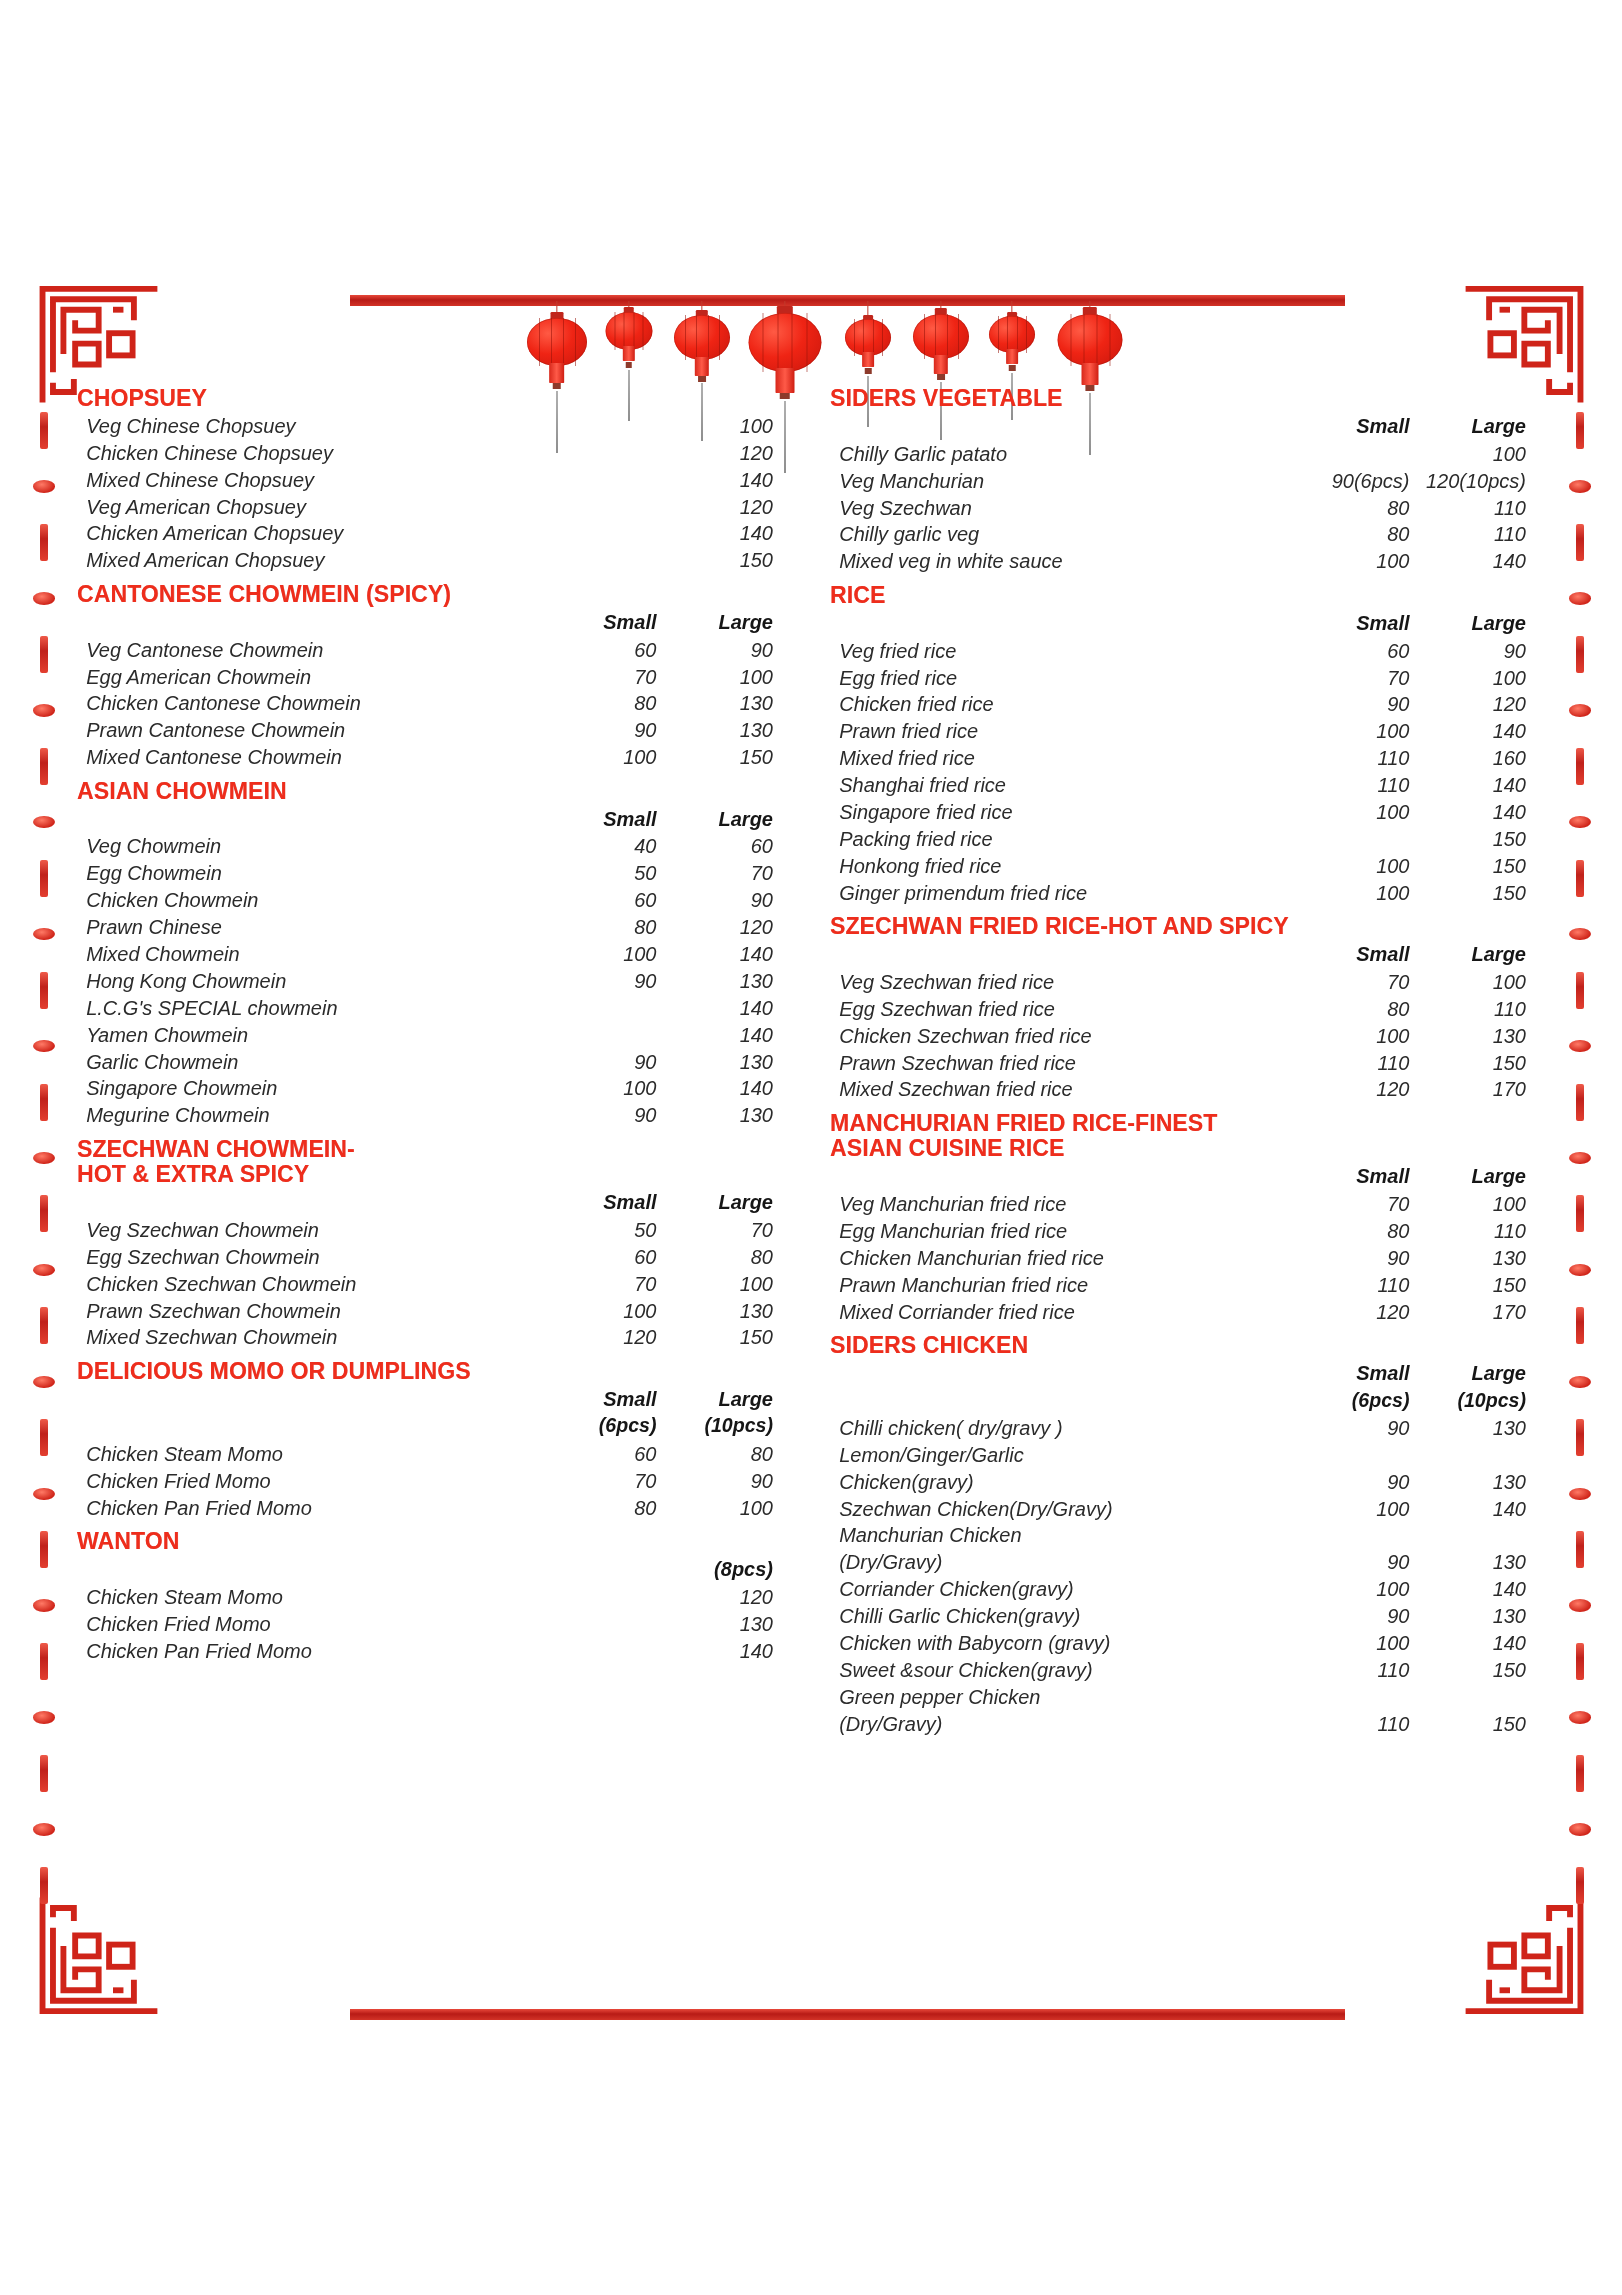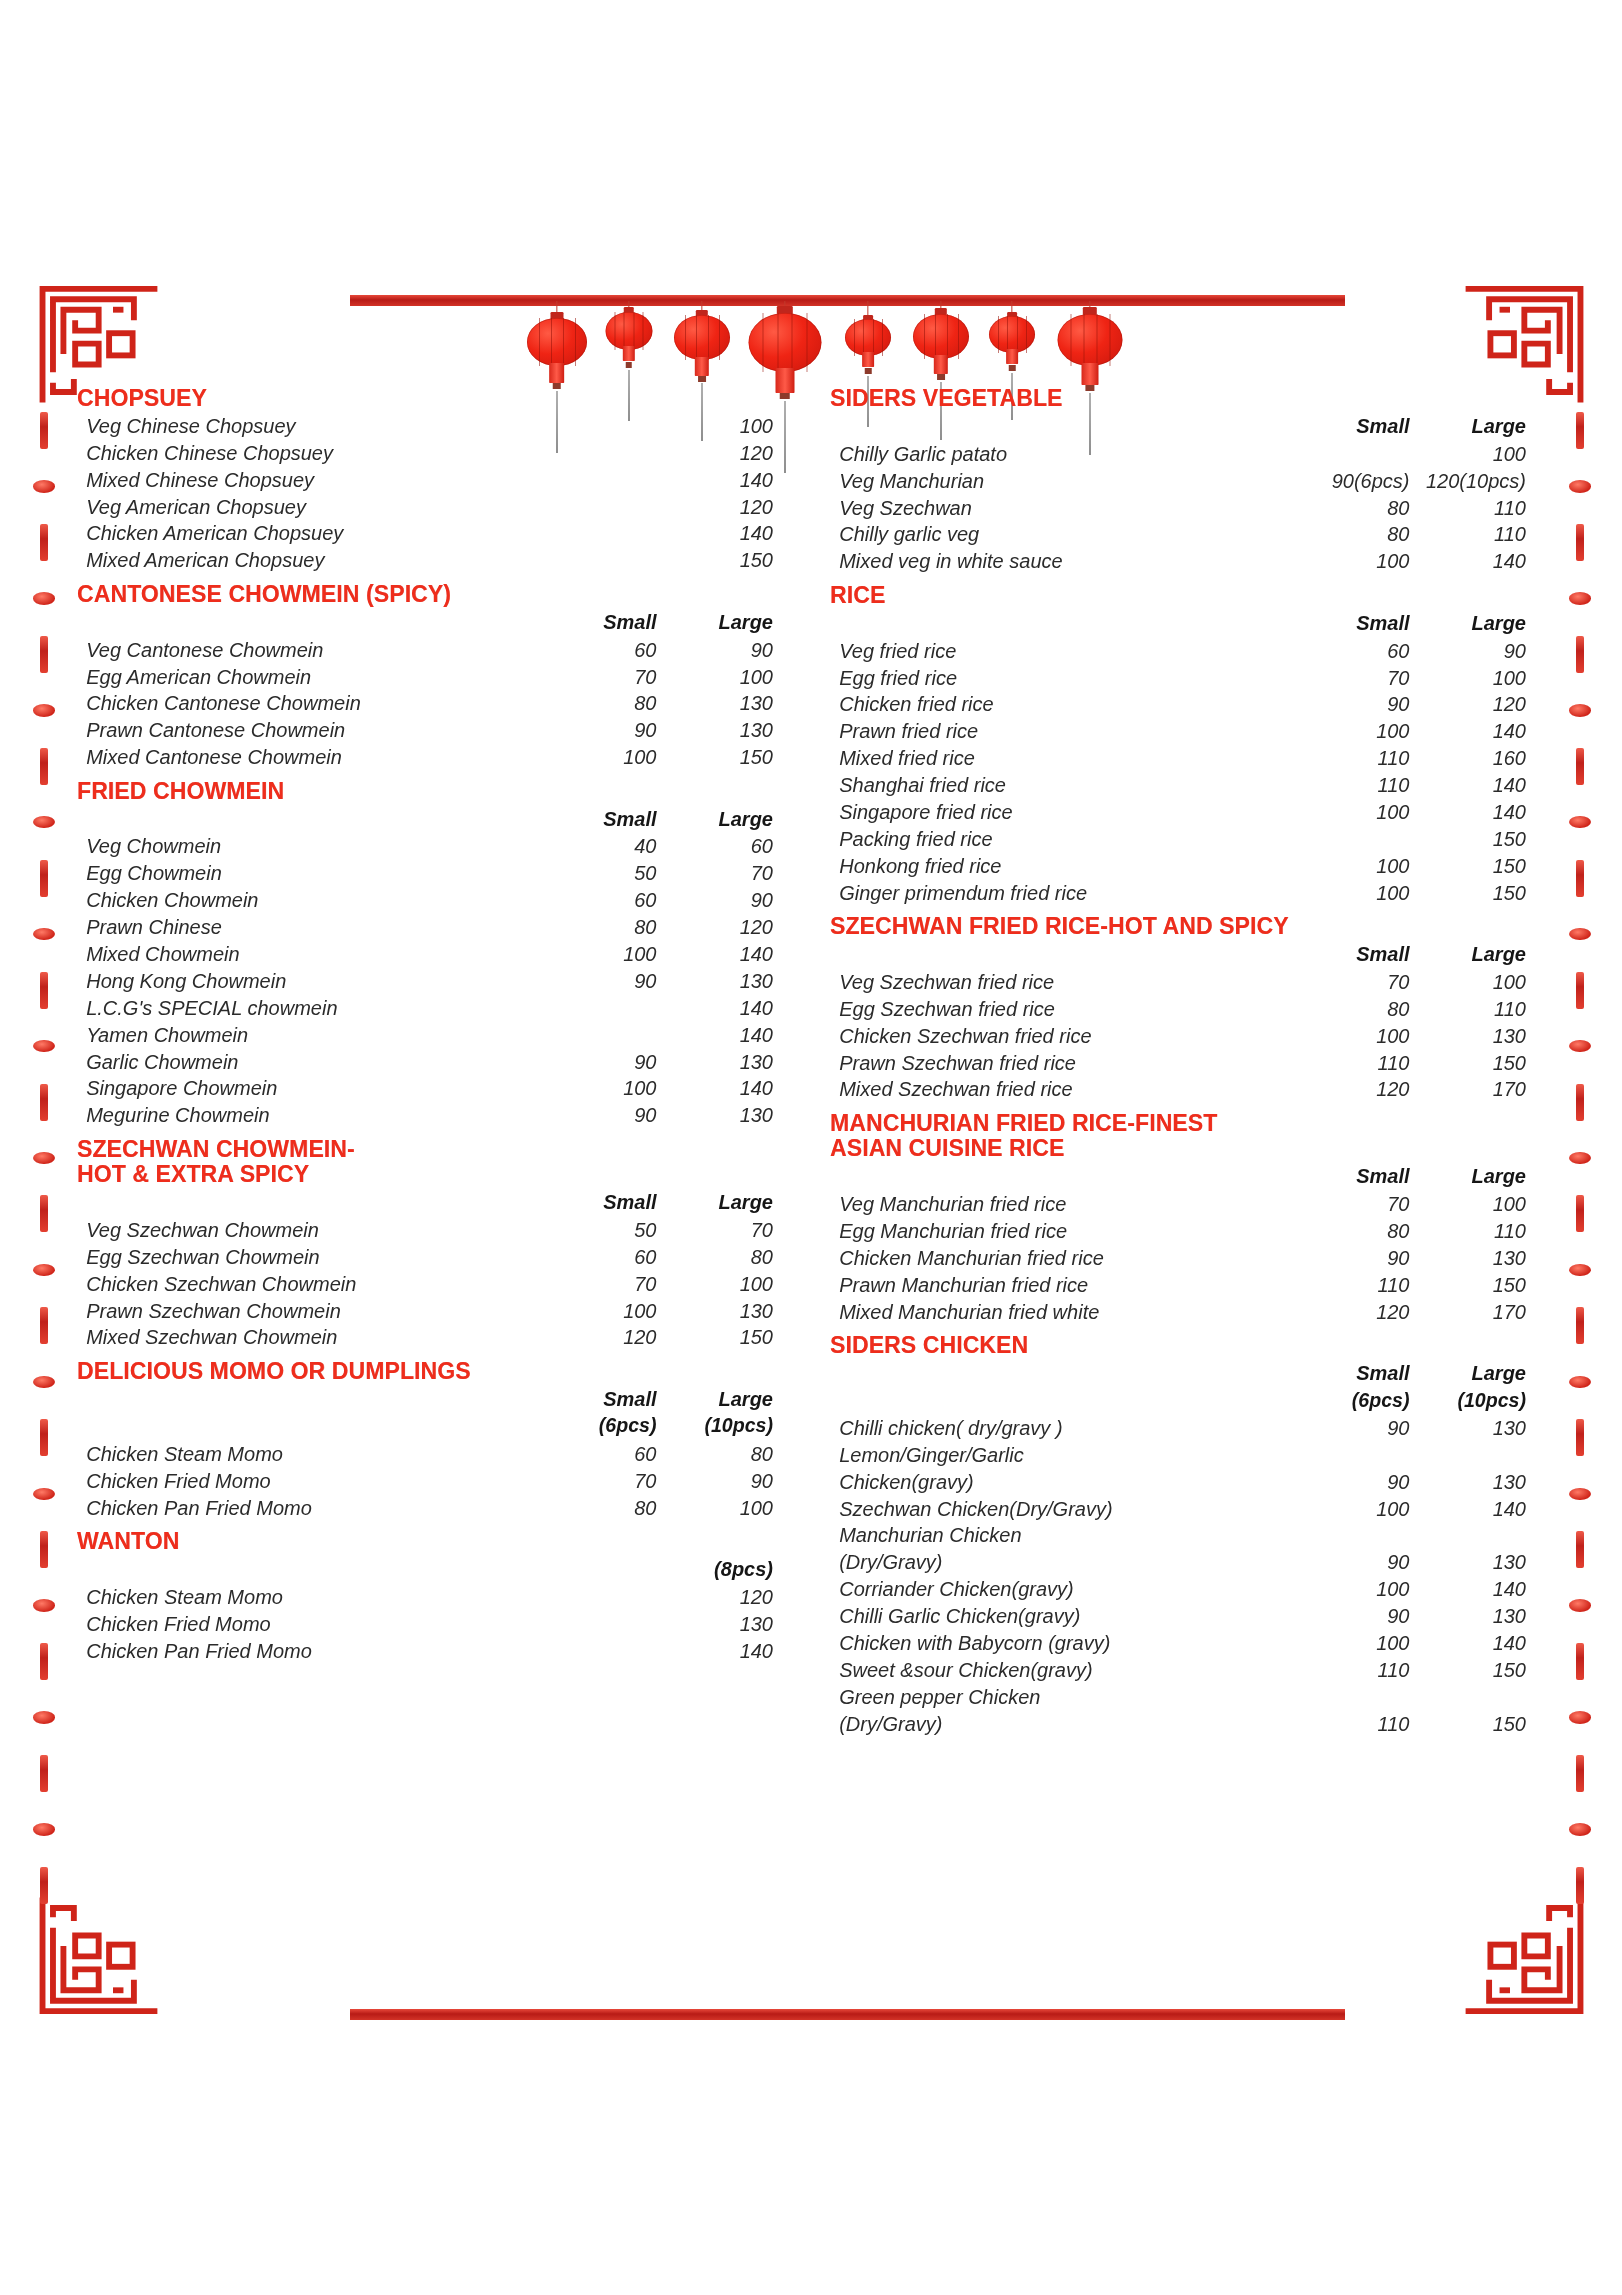--- a/index.html
+++ b/index.html
@@ -372,21 +372,21 @@
               <td class="p1">90</td>
               <td class="p2">130</td>
             </tr>
             <tr>
               <td class="nm">Mixed Cantonese Chowmein</td>
               <td class="p1">100</td>
               <td class="p2">150</td>
             </tr>
           </tbody>
         </table>
-        <div class="sec-title">FRIED CHOWMEIN</div>
+        <div class="sec-title">ASIAN CHOWMEIN</div>
         <table class="rows">
           <tbody>
             <tr class="hd">
               <td class="nm"></td>
               <td class="p1">Small</td>
               <td class="p2">Large</td>
             </tr>
             <tr>
               <td class="nm">Veg Chowmein</td>
               <td class="p1">40</td>
@@ -684,21 +684,21 @@
               <td class="nm">Chicken Manchurian fried rice</td>
               <td class="p1">90</td>
               <td class="p2">130</td>
             </tr>
             <tr>
               <td class="nm">Prawn Manchurian fried rice</td>
               <td class="p1">110</td>
               <td class="p2">150</td>
             </tr>
             <tr>
-              <td class="nm">Mixed Manchurian fried white</td>
+              <td class="nm">Mixed Corriander fried rice</td>
               <td class="p1">120</td>
               <td class="p2">170</td>
             </tr>
           </tbody>
         </table>
         <div class="sec-title">SIDERS  CHICKEN</div>
         <table class="rows">
           <tbody>
             <tr class="hd">
               <td class="nm"></td>

